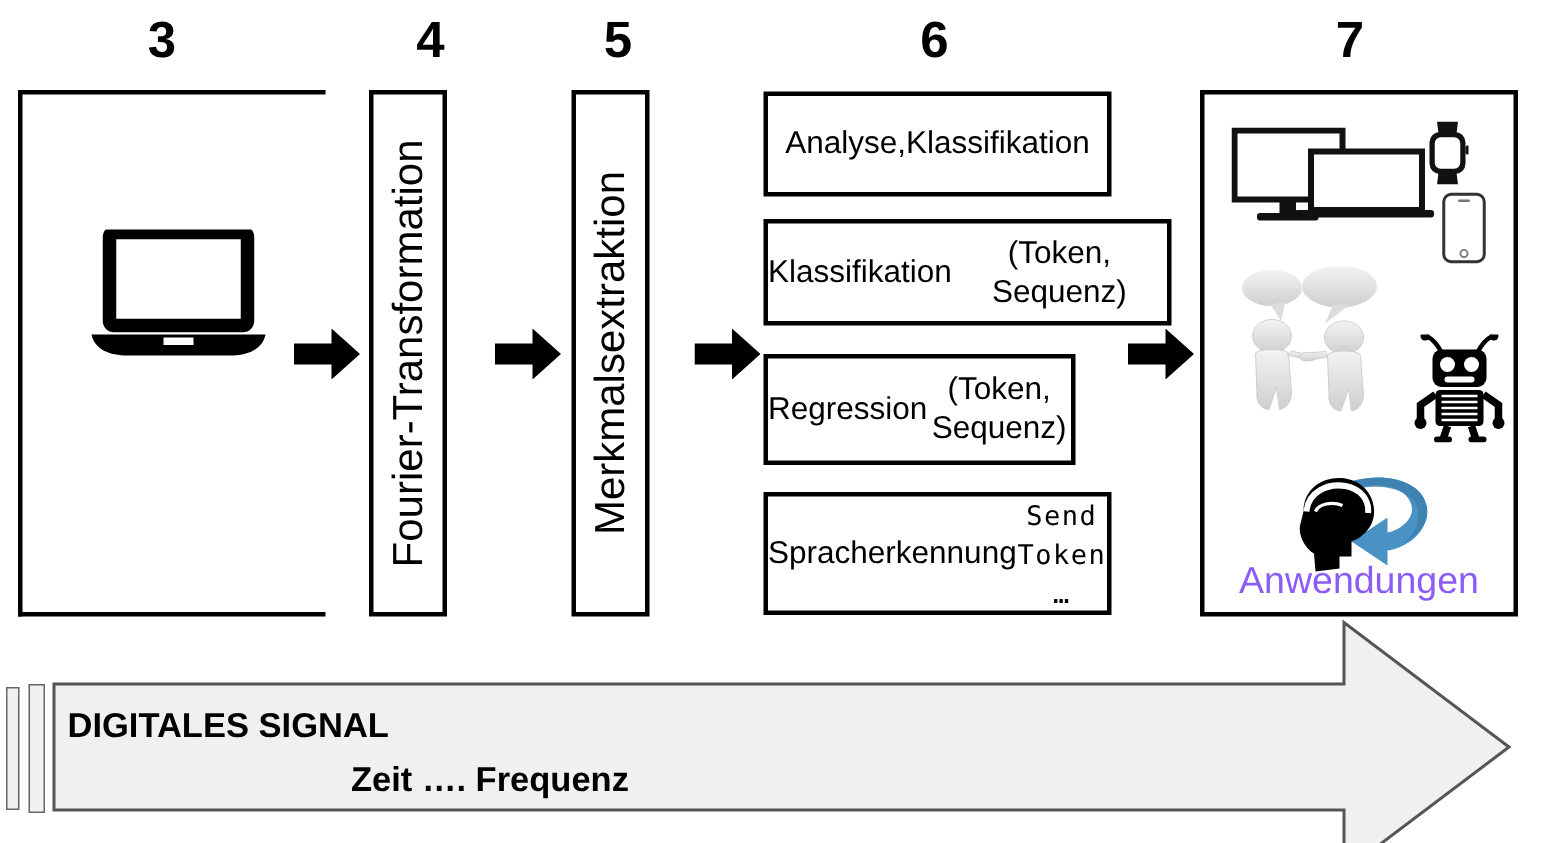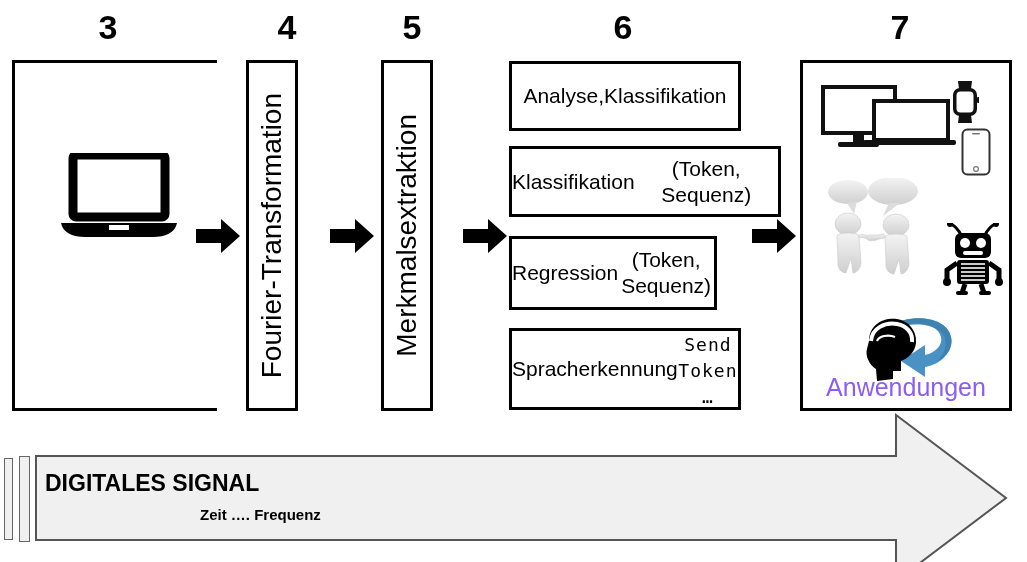--- a/index.html
+++ b/index.html
@@ -111,21 +111,21 @@
 
   
   .banner-svg { position: absolute; left: 0; top: 0; }
   .banner-text {
     position: absolute;
     font-weight: bold;
     color: #000;
     white-space: nowrap;
   }
   .banner-text.l1 { font-size: 23px; text-align: right; }
-  .banner-text.l2 { font-size: 15px; }
+  .banner-text.l2 { font-size: 23px; margin-left: 34px; }
 
   .tick-bar {
     position: absolute;
     background: #f0f0f0;
     border: 1px solid #666666;
     box-sizing: border-box;
   }
 </style>
 </head>
 <body>

